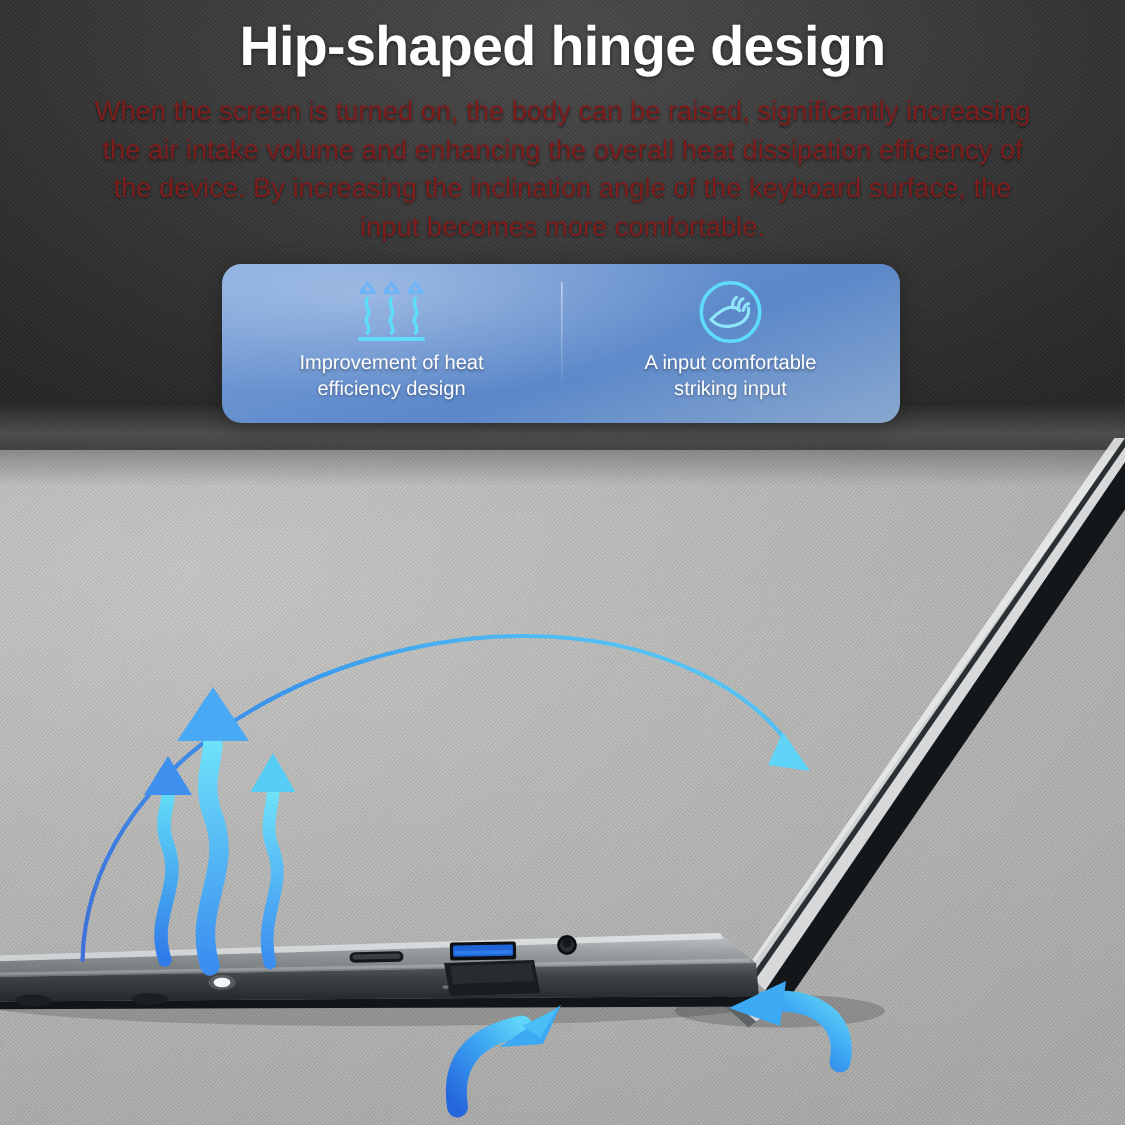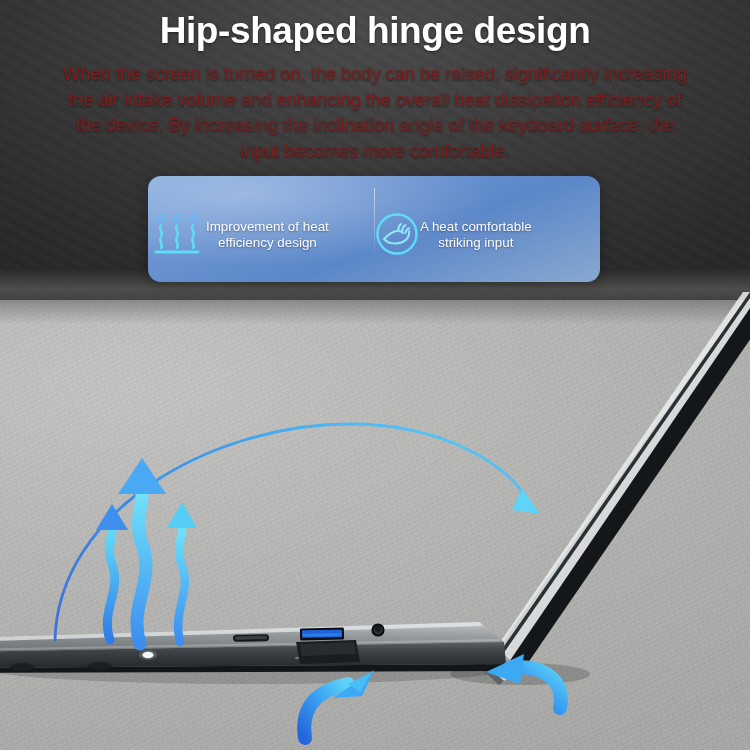--- a/index.html
+++ b/index.html
@@ -54,21 +54,21 @@
   .panel{
     position:absolute;left:148px;top:176px;width:452px;height:106px;z-index:7;
     border-radius:13px;
     background:
       radial-gradient(100% 120% at 22% 18%, rgba(255,255,255,.30) 0%, rgba(255,255,255,0) 55%),
       linear-gradient(160deg,#7fa7db 0%, #6d96d2 26%, #5b87c9 58%, #88a8cf 100%);
     box-shadow:0 2px 14px rgba(0,0,0,.30);
     display:flex;
   }
   .panel-col{
-    position:relative;flex:1;display:flex;flex-direction:row;
+    position:relative;flex:1;display:flex;flex-direction:column;
     align-items:center;justify-content:flex-start;padding-top:9px;
   }
   .panel-divider{
     position:absolute;left:50%;top:12px;width:1px;height:66px;
     background:linear-gradient(180deg, rgba(255,255,255,.55), rgba(255,255,255,.05));
   }
   .panel-icon{height:46px;display:flex;align-items:center;justify-content:center;}
   .panel-label{
     margin-top:3px;color:#fdfdfd;font-size:13.4px;line-height:16.5px;
     text-align:center;text-shadow:0 1px 2px rgba(0,0,0,.38);
@@ -125,21 +125,21 @@
           <g fill="none" stroke="#8fe6fb" stroke-width="2.1" stroke-linecap="round" stroke-linejoin="round">
             <path d="M10 28 C14 24,18 21,22 20 C25 19.4,27.5 20.4,29 22"></path>
             <path d="M24.5 20.2 C24.2 17,25.2 14.2,27 13.2"></path>
             <path d="M28.2 20.6 C28.4 17.4,29.6 14.8,31.4 14.2"></path>
             <path d="M31.4 22 C32.2 19.4,33.6 17.6,35 17.4"></path>
             <path d="M10 28 C13 31.5,18 33,23 32.4 C28 31.8,32 29.4,33.8 26.6 C35 24.6,35.4 22.6,35 20.4"></path>
           </g>
         </svg>
       </div>
       <div class="panel-label">
-        <div>A heat comfortable</div>
+        <div>A input comfortable</div>
         <div>striking input</div>
       </div>
     </div>
 
   </div>
 
   <svg class="product" viewBox="0 0 750 458">
     <defs>
       <linearGradient id="lidFace" x1="0" y1="0" x2="1" y2="1">
         <stop offset="0" stop-color="#f3f4f4"></stop>

